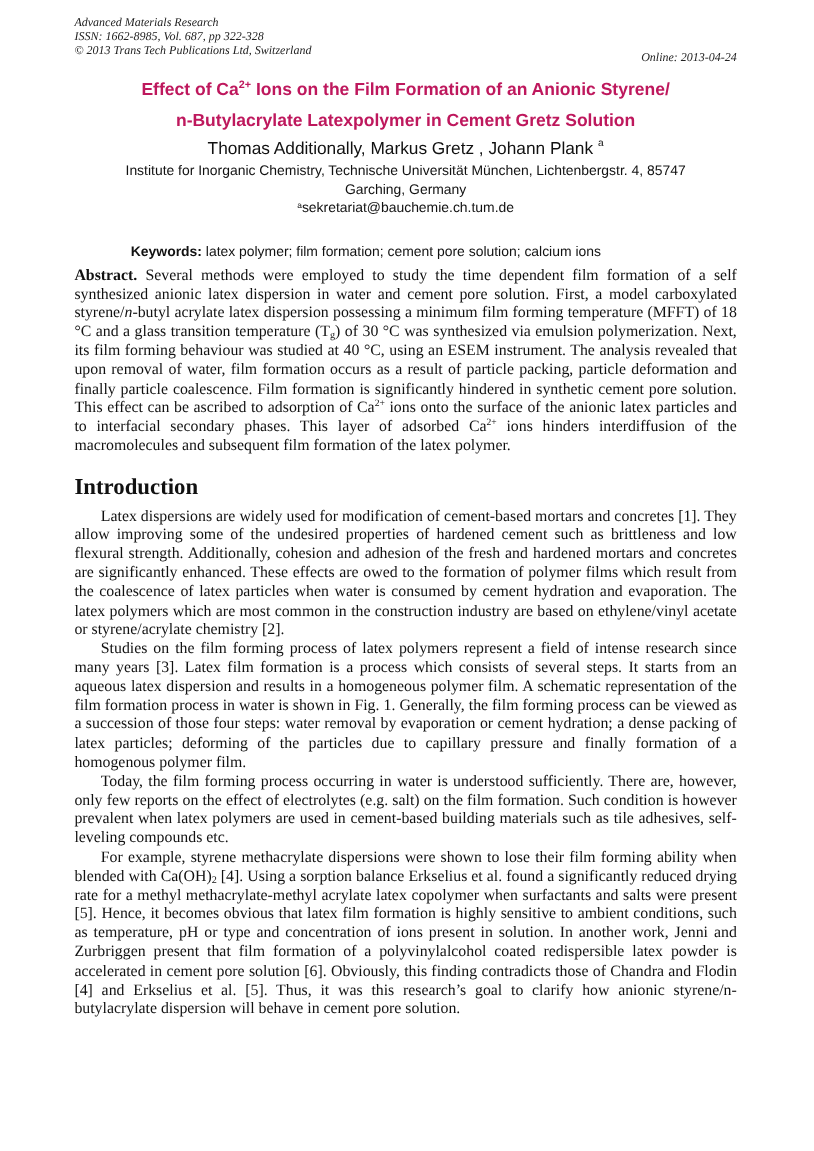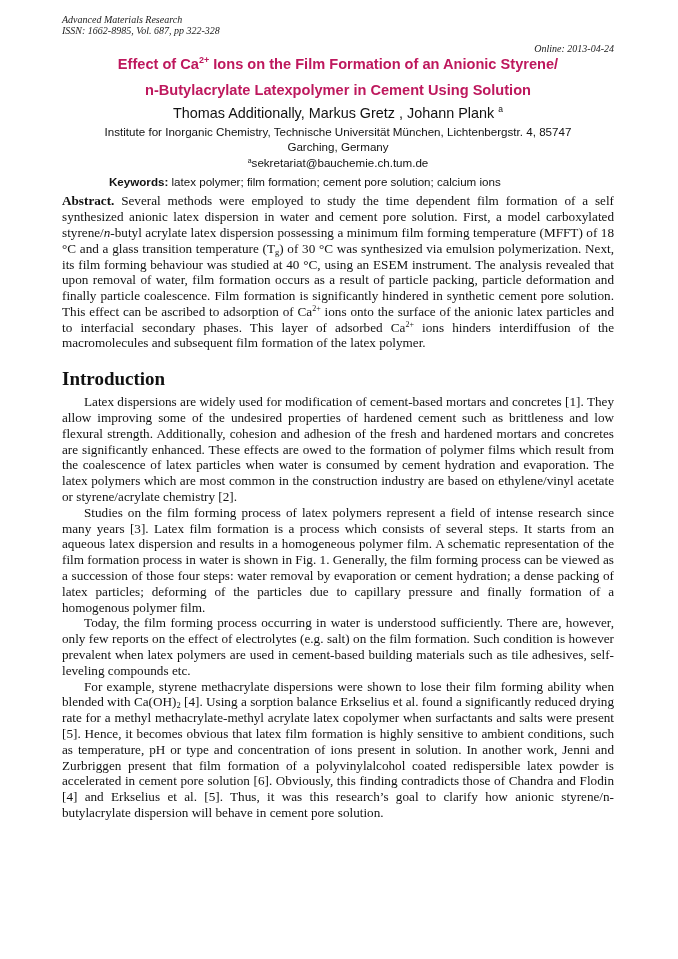--- a/index.html
+++ b/index.html
@@ -19,45 +19,46 @@
     font-family: "Liberation Sans", sans-serif; font-size: 14.4px; text-align: center;
     margin-top: 1px; line-height: 18px;
   }
   .authors sup { font-size: 8.5px; vertical-align: 6px; line-height: 0; }
   .affil {
     font-family: "Liberation Sans", sans-serif; font-size: 11.6px; text-align: center;
     line-height: 15.5px; margin-top: 2px;
   }
   .affil sup { font-size: 7px; vertical-align: 4px; line-height: 0; }
   .keywords {
-    font-family: "Liberation Sans", sans-serif; font-size: 11.6px; margin-top: 4px; line-height: 15px; padding-left: 47px;
+    font-family: "Liberation Sans", sans-serif; font-size: 11.6px; margin-top: 20px; line-height: 15px; padding-left: 47px;
   }
   .keywords b { font-weight: bold; }
   p { margin: 0; font-size: 13.2px; line-height: 15.8px; text-align: justify; }
   .abstract { margin-top: 4px; }
   .abstract b { font-weight: bold; }
   sup.ca { font-size: 8px; vertical-align: 5px; line-height: 0; }
   sub.s { font-size: 8.5px; vertical-align: -2px; line-height: 0; }
   h2 { font-size: 19px; font-weight: bold; margin: 20px 0 7px 0; line-height: 16px; }
   .indent { text-indent: 22px; }
 </style>
 </head>
 <body>
 
 <div class="page">
 
   <div class="header">
     <div>Advanced Materials Research</div>
     <div>ISSN: 1662-8985, Vol. 687, pp 322-328</div>
+    <div>© 2013 Trans Tech Publications Ltd, Switzerland</div>
     <div class="online">Online: 2013-04-24</div>
   </div>
 
   <div class="title">
     <div><span>Effect of Ca</span><sup>2+</sup><span> Ions on the Film Formation of an Anionic Styrene/</span></div>
-    <div>n-Butylacrylate Latexpolymer in Cement Using Solution</div>
+    <div>n-Butylacrylate Latexpolymer in Cement Gretz Solution</div>
   </div>
 
   <div class="authors">
     <span>Thomas Additionally, Markus Gretz , Johann Plank</span>&nbsp;<sup>a</sup>
   </div>
 
   <div class="affil">
     <div>Institute for Inorganic Chemistry, Technische Universität München, Lichtenbergstr. 4, 85747</div>
     <div>Garching, Germany</div>
     <div><sup>a</sup><span>sekretariat@bauchemie.ch.tum.de</span></div>

